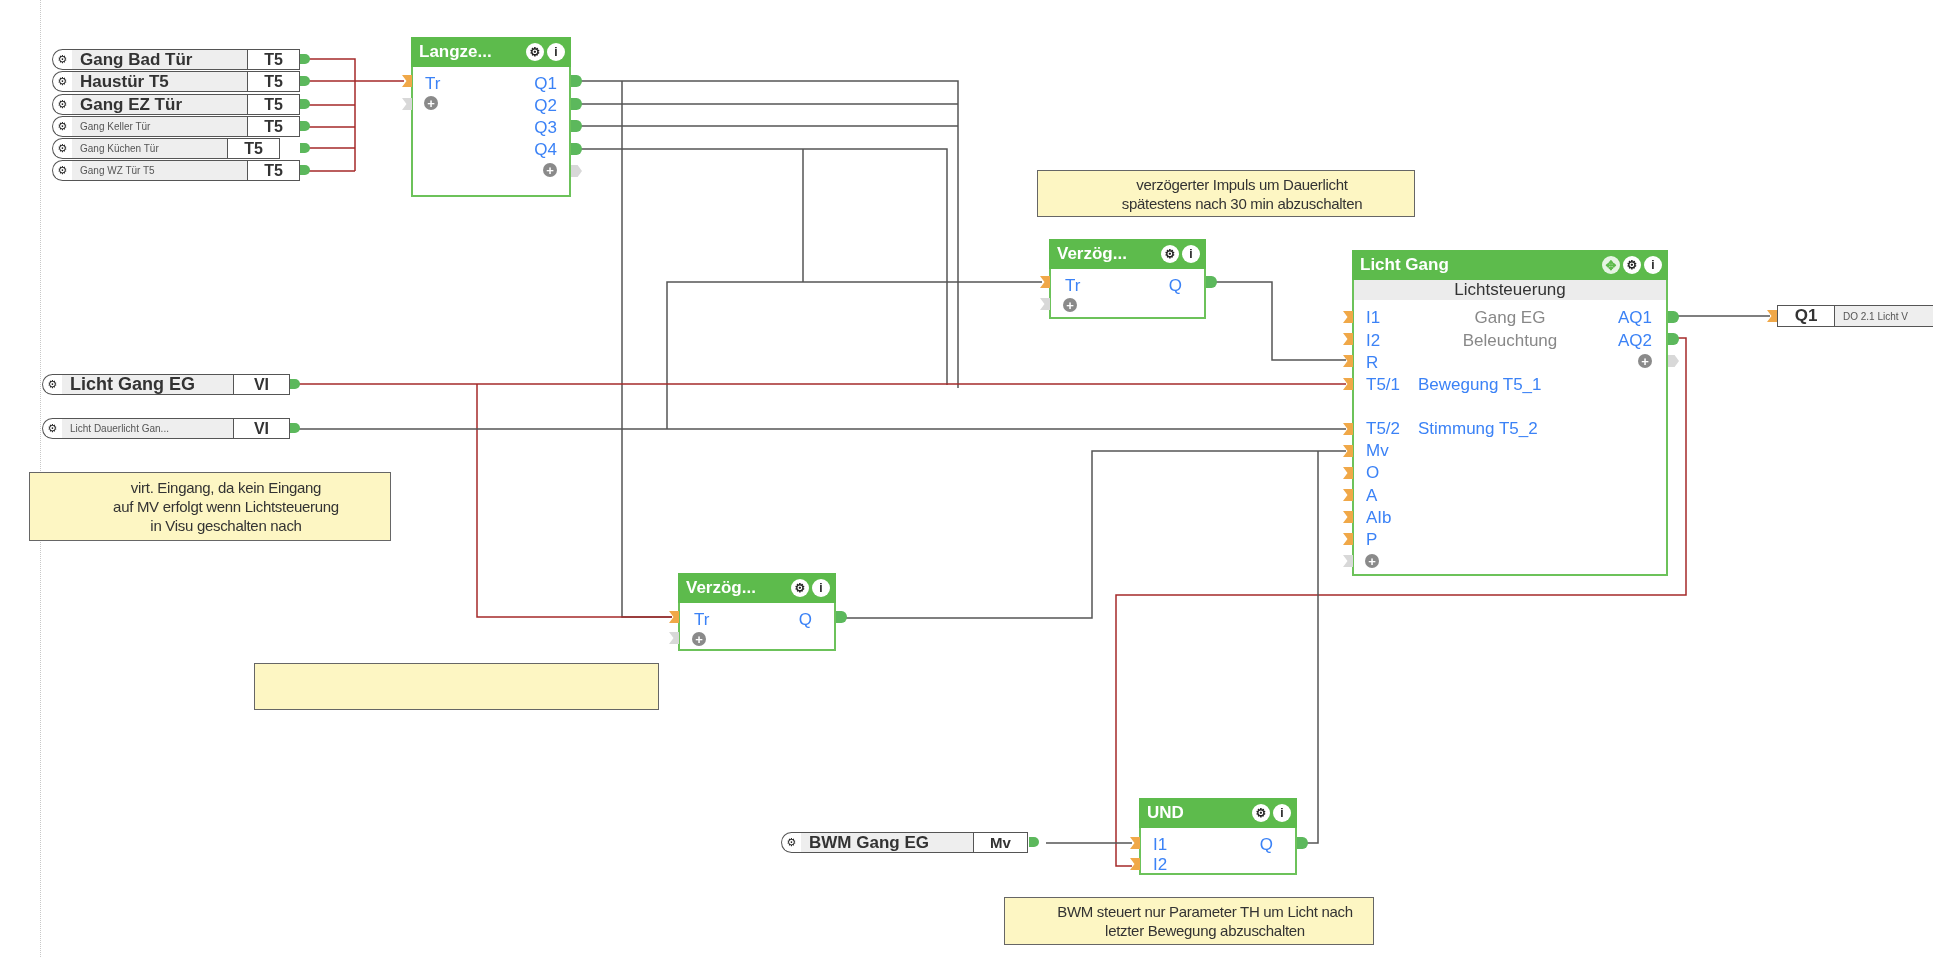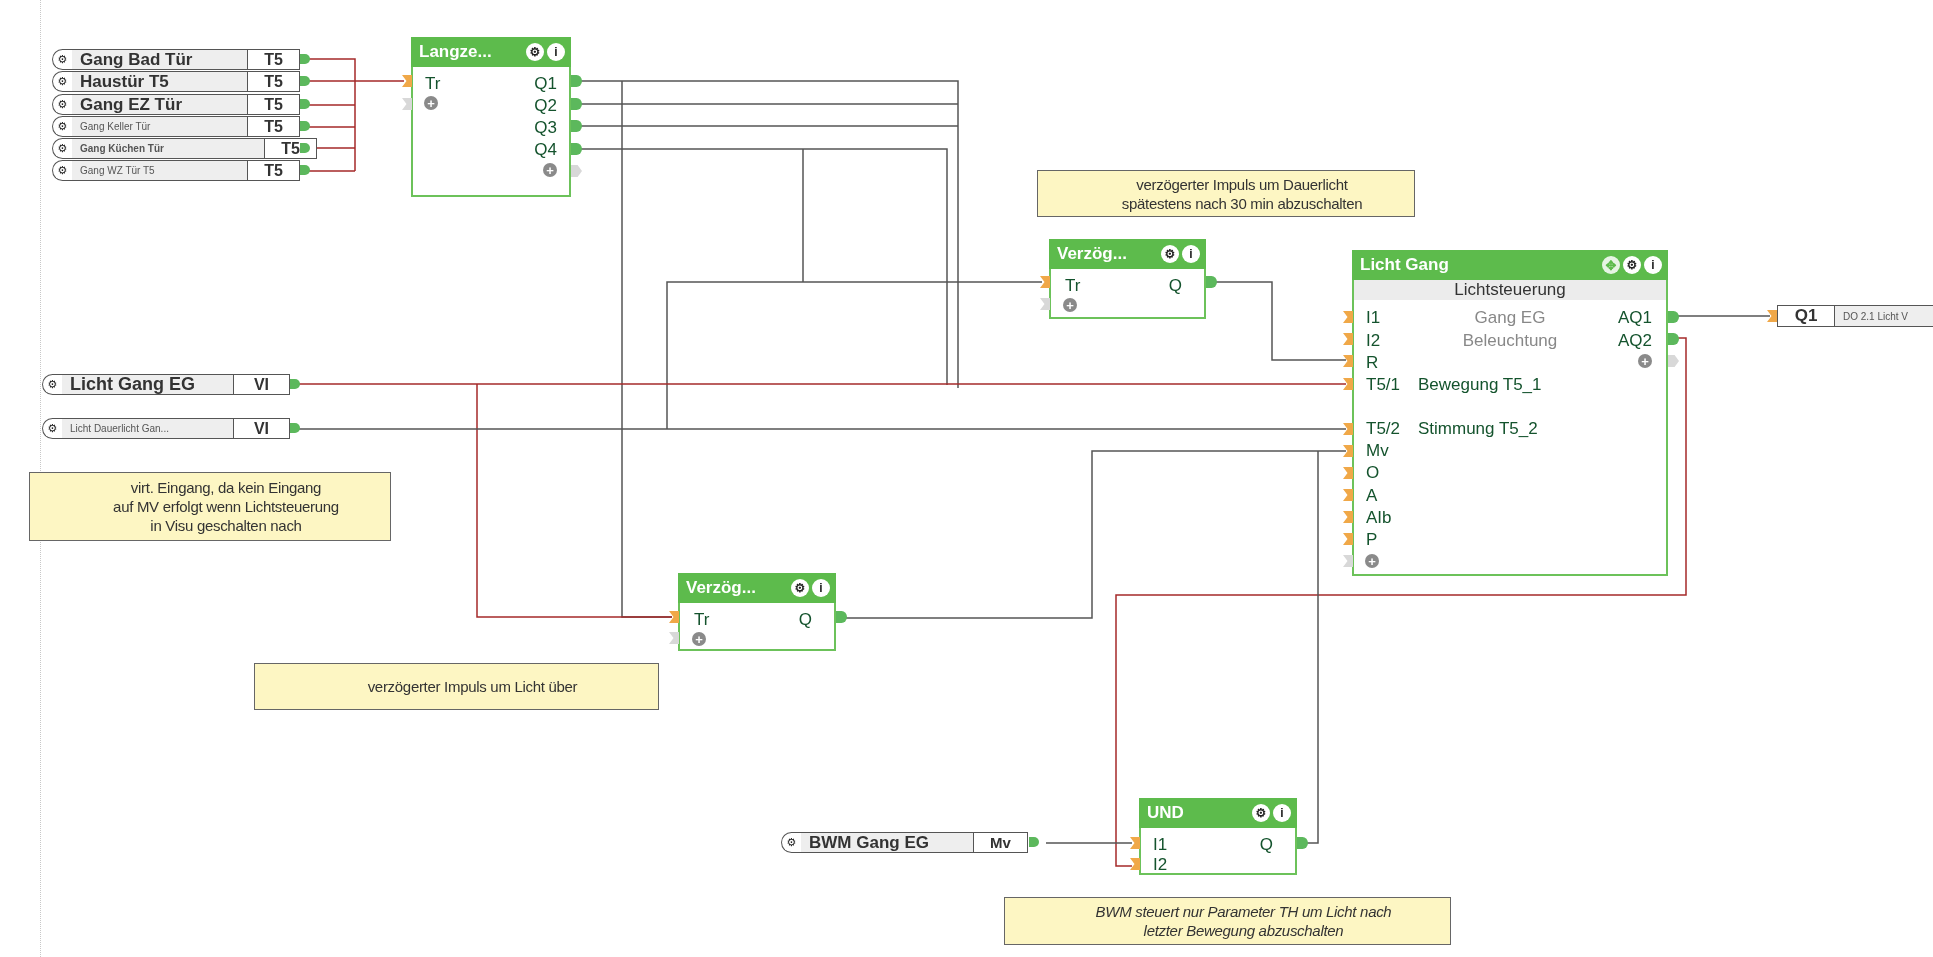--- a/index.html
+++ b/index.html
@@ -22,21 +22,21 @@
   .oo { position: absolute; height: 22px; display: flex; }
   .oo .type { background: #fff; border: 1.5px solid #555; box-sizing: border-box; display: flex; align-items: center; justify-content: center; font-weight: bold; color: #333; font-size: 17px; }
   .oo .name { background: #eee; border: 1.5px solid #555; border-left: none; box-sizing: border-box; display: flex; align-items: center; padding-left: 8px; color: #555; font-size: 10px; white-space: nowrap; overflow: hidden; }
 
   
   .block { position: absolute; border: 2px solid #6cc25a; background: #fff; box-sizing: border-box; }
   .block .hdr { background: #5dbb4c; height: 30px; display: flex; align-items: center; padding: 0 6px 0 8px; color: #fff; font-weight: bold; font-size: 17px; justify-content: space-between; margin: -2px -2px 0 -2px; }
   .block .hdr .icons { display: flex; gap: 3px; }
   .hicon { width: 18px; height: 18px; border-radius: 50%; background: #fff; color: #222; font-size: 12px; display: flex; align-items: center; justify-content: center; font-weight: bold; line-height: 1; }
   .hicon.move { background: #fff; color: #5dbb4c; font-size: 13px; opacity: .85; }
-  .row { position: absolute; font-size: 17px; color: #14532d; line-height: 1; white-space: nowrap; }
+  .row { position: absolute; font-size: 17px; color: #3b82f6; line-height: 1; white-space: nowrap; }
   .row.gray { color: #888; }
   .pin-in { position: absolute; width: 10px; height: 12px; background: #f0a848; clip-path: polygon(0 0, 100% 0, 100% 100%, 0 100%, 45% 50%); }
   .pin-in.gray { background: #d8d8d8; }
   .pin-out { position: absolute; width: 11px; height: 12px; background: #5cb85c; border-radius: 0 50% 50% 0; }
   .pin-out.gray { background: #d8d8d8; clip-path: polygon(0 0, 60% 0, 100% 50%, 60% 100%, 0 100%); border-radius: 0; }
   .plus { position: absolute; width: 14px; height: 14px; border-radius: 50%; background: #8a8a8a; color: #fff; font-size: 13px; font-weight: bold; display: flex; align-items: center; justify-content: center; line-height: 1; }
   .subhdr { position: absolute; left: 0; right: 0; top: 28px; height: 20px; background: #ececec; text-align: center; font-size: 17px; color: #333; line-height: 20px; }
 
   
   .note { position: absolute; background: #fdf6c3; border: 1.5px solid #666; box-sizing: border-box; text-align: center; color: #333; font-size: 15px; line-height: 19px; display: flex; flex-direction: column; justify-content: center; letter-spacing: -0.3px; padding-left: 32px; }
@@ -107,21 +107,21 @@
       <span class="gear">⚙</span>
     </div>
   <div class="name small" style="width:176px;">Gang Keller Tür</div>
   <div class="type" style="width:52px;">T5</div>
   <span class="dot" style="left:248px;"></span>
 </div>
 <div class="io" style="left:52px; top:138px;">
   <div class="cap">
       <span class="gear">⚙</span>
     </div>
-  <div class="name small" style="width:193px;font-weight:bold;">Gang Küchen Tür</div>
+  <div class="name small" style="width:156px;">Gang Küchen Tür</div>
   <div class="type" style="width:52px;">T5</div>
   <span class="dot" style="left:248px;"></span>
 </div>
 <div class="io" style="left:52px; top:160px;">
   <div class="cap">
       <span class="gear">⚙</span>
     </div>
   <div class="name small" style="width:176px;">Gang WZ Tür T5</div>
   <div class="type" style="width:52px;">T5</div>
   <span class="dot" style="left:248px;"></span>
@@ -278,18 +278,17 @@
 <div class="note" style="left:1037px; top:170px; width:378px; height:47px;">
   <span>verzögerter Impuls um Dauerlicht</span>
   <span>spätestens nach 30 min abzuschalten</span>
 </div>
 <div class="note" style="left:29px; top:472px; width:362px; height:69px;">
   <span>virt. Eingang, da kein Eingang</span>
   <span>auf MV erfolgt wenn Lichtsteuerung</span>
   <span>in Visu geschalten nach</span>
 </div>
 <div class="note" style="left:254px; top:663px; width:405px; height:47px;">
-  <span>verzögerter Impuls um Licht über</span>
-</div>
-<div class="note" style="left:1004px; top:897px; width:447px; height:48px;font-style:italic;">
+</div>
+<div class="note" style="left:1004px; top:897px; width:370px; height:48px;">
   <span>BWM steuert nur Parameter TH um Licht nach</span>
   <span>letzter Bewegung abzuschalten</span>
 </div>
 
 </body></html>

